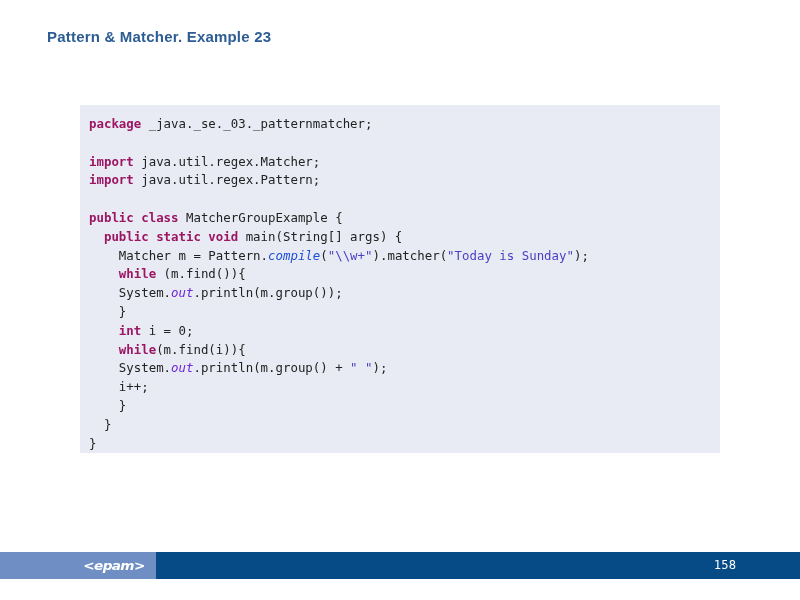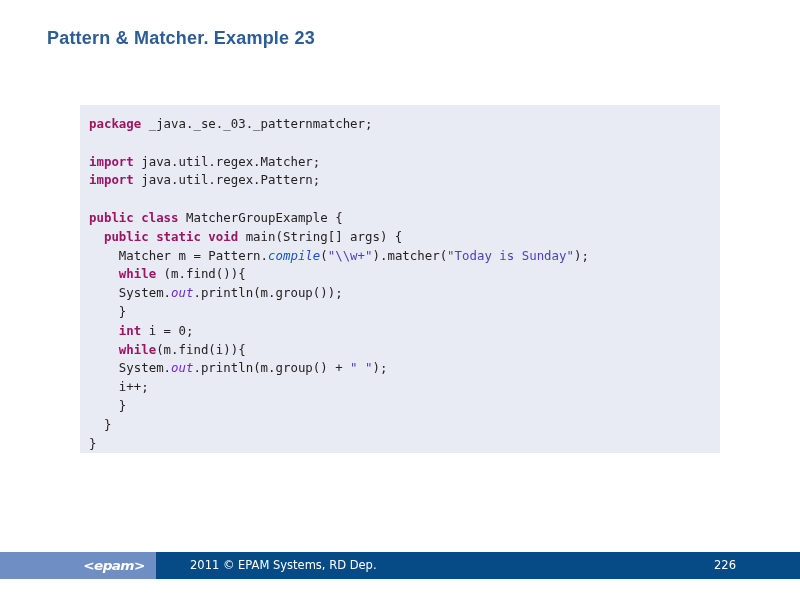--- a/index.html
+++ b/index.html
@@ -13,21 +13,21 @@
     font-family: "Liberation Sans", sans-serif;
     overflow: hidden;
     position: relative;
   }
 
   
   .slide-title {
     position: absolute;
     left: 47px;
     top: 28px;
-    font-size: 18px;
+    font-size: 15px;
     font-weight: bold;
     color: #2d5d94;
     letter-spacing: 0.2px;
     white-space: nowrap;
   }
 
   
   .code-block {
     position: absolute;
     left: 80px;
@@ -134,15 +134,14 @@
 <div class="slide-title">Pattern &amp; Matcher. Example 23</div>
 
 <div class="code-block">
   <pre class="code-listing" id="code-listing"><div class="code-line"><span class="kw">package</span><span> _java._se._03._patternmatcher;</span></div><div class="code-line">&nbsp;</div><div class="code-line"><span class="kw">import</span><span> java.util.regex.Matcher;</span></div><div class="code-line"><span class="kw">import</span><span> java.util.regex.Pattern;</span></div><div class="code-line">&nbsp;</div><div class="code-line"><span class="kw">public class</span><span> MatcherGroupExample {</span></div><div class="code-line"><span>  </span><span class="kw">public static void</span><span> main(String[] args) {</span></div><div class="code-line"><span>    Matcher m = Pattern.</span><span class="mth">compile</span><span>(</span><span class="str">"\\w+"</span><span>).matcher(</span><span class="str">"Today is Sunday"</span><span>);</span></div><div class="code-line"><span>    </span><span class="kw">while</span><span> (m.find()){</span></div><div class="code-line"><span>    System.</span><span class="fld">out</span><span>.println(m.group());</span></div><div class="code-line"><span>    }</span></div><div class="code-line"><span>    </span><span class="kw">int</span><span> i = 0;</span></div><div class="code-line"><span>    </span><span class="kw">while</span><span>(m.find(i)){</span></div><div class="code-line"><span>    System.</span><span class="fld">out</span><span>.println(m.group() + </span><span class="str">" "</span><span>);</span></div><div class="code-line"><span>    i++;</span></div><div class="code-line"><span>    }</span></div><div class="code-line"><span>  }</span></div><div class="code-line"><span>}</span></div></pre>
 </div>
 
 <div class="footer">
   <div class="footer-left-band"></div>
   <div class="footer-right-band"></div>
   <div class="epam-logo">&lt;epam&gt;</div>
-  <div class="footer-copyright">2011 © EPAM Systems, RD Dep.</div>
-  <div class="page-number">226</div>
+  <div class="page-number">158</div>
 </div>
 
 </body></html>

